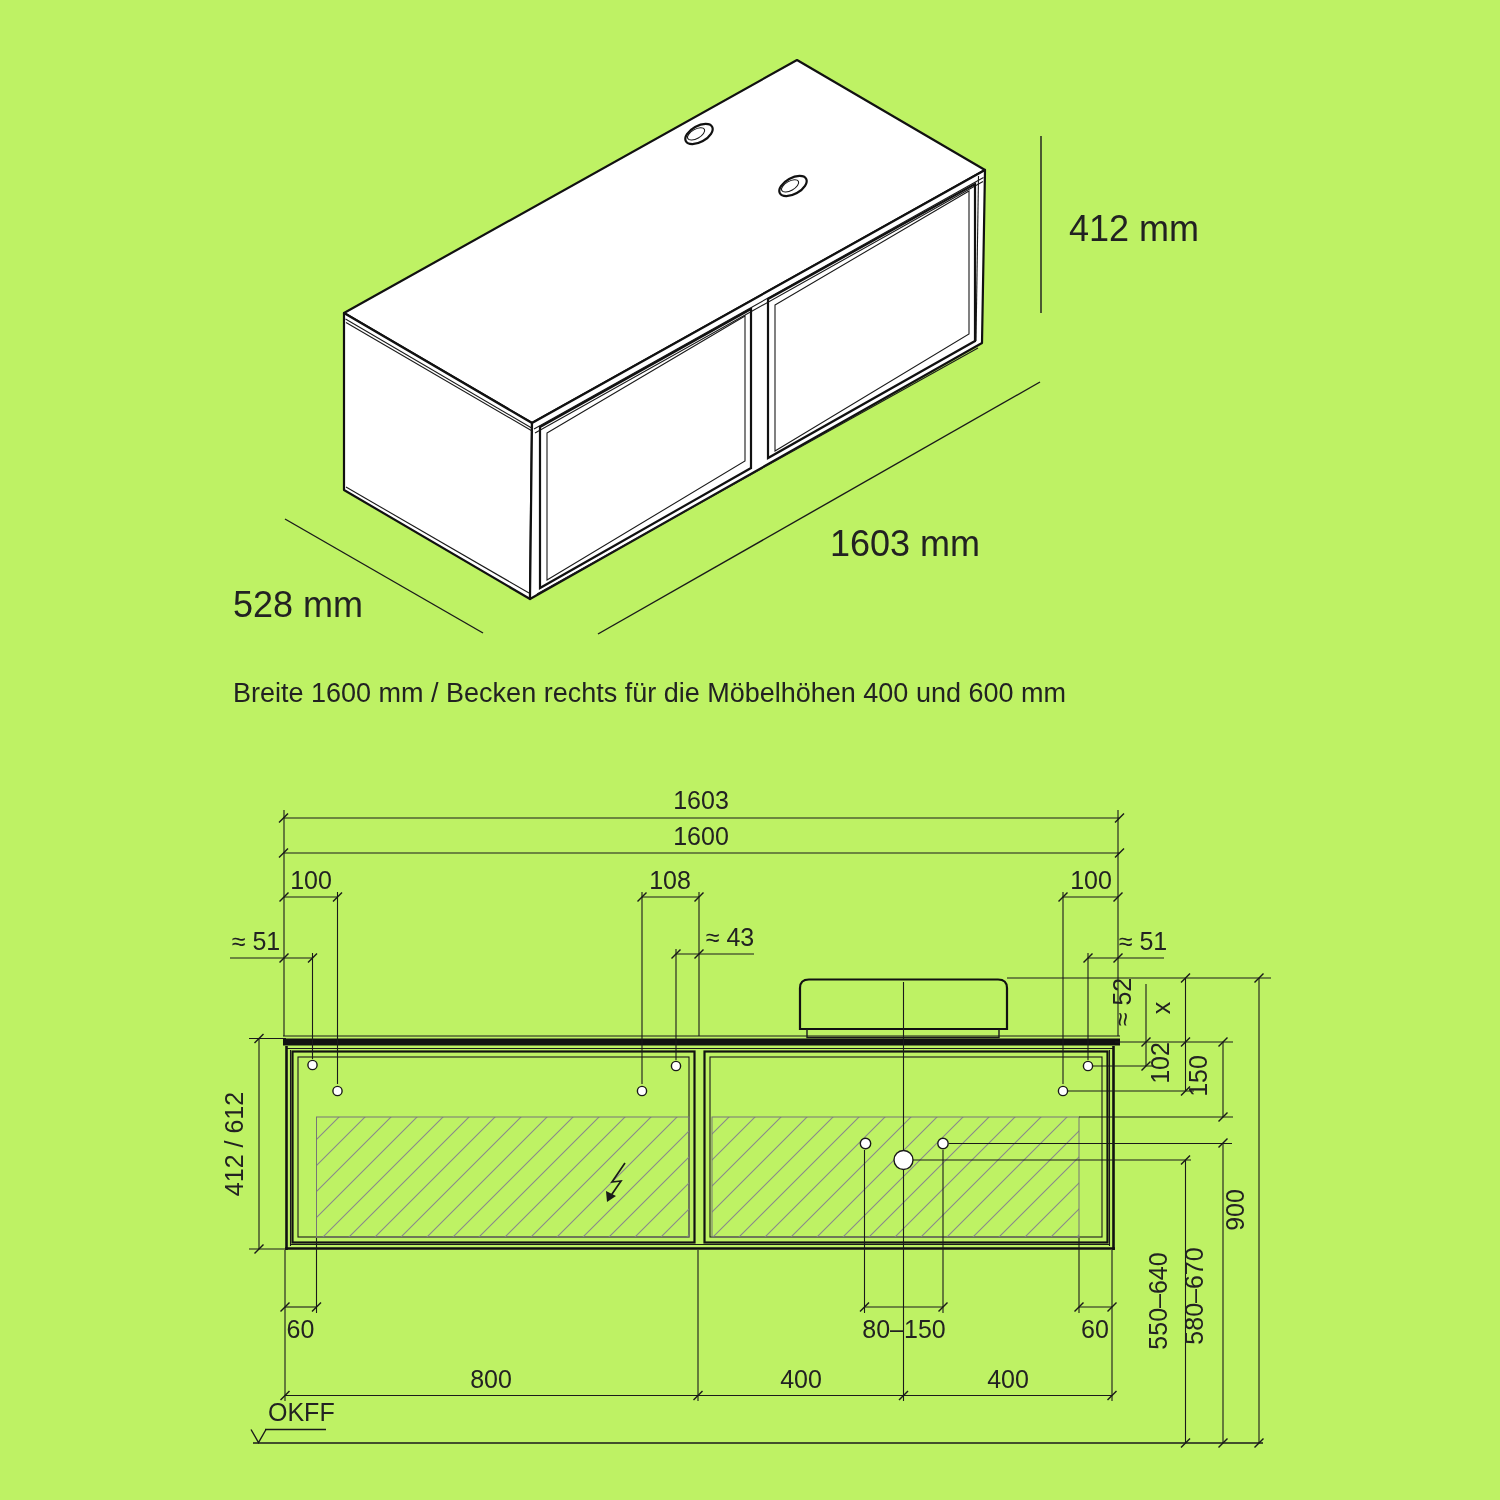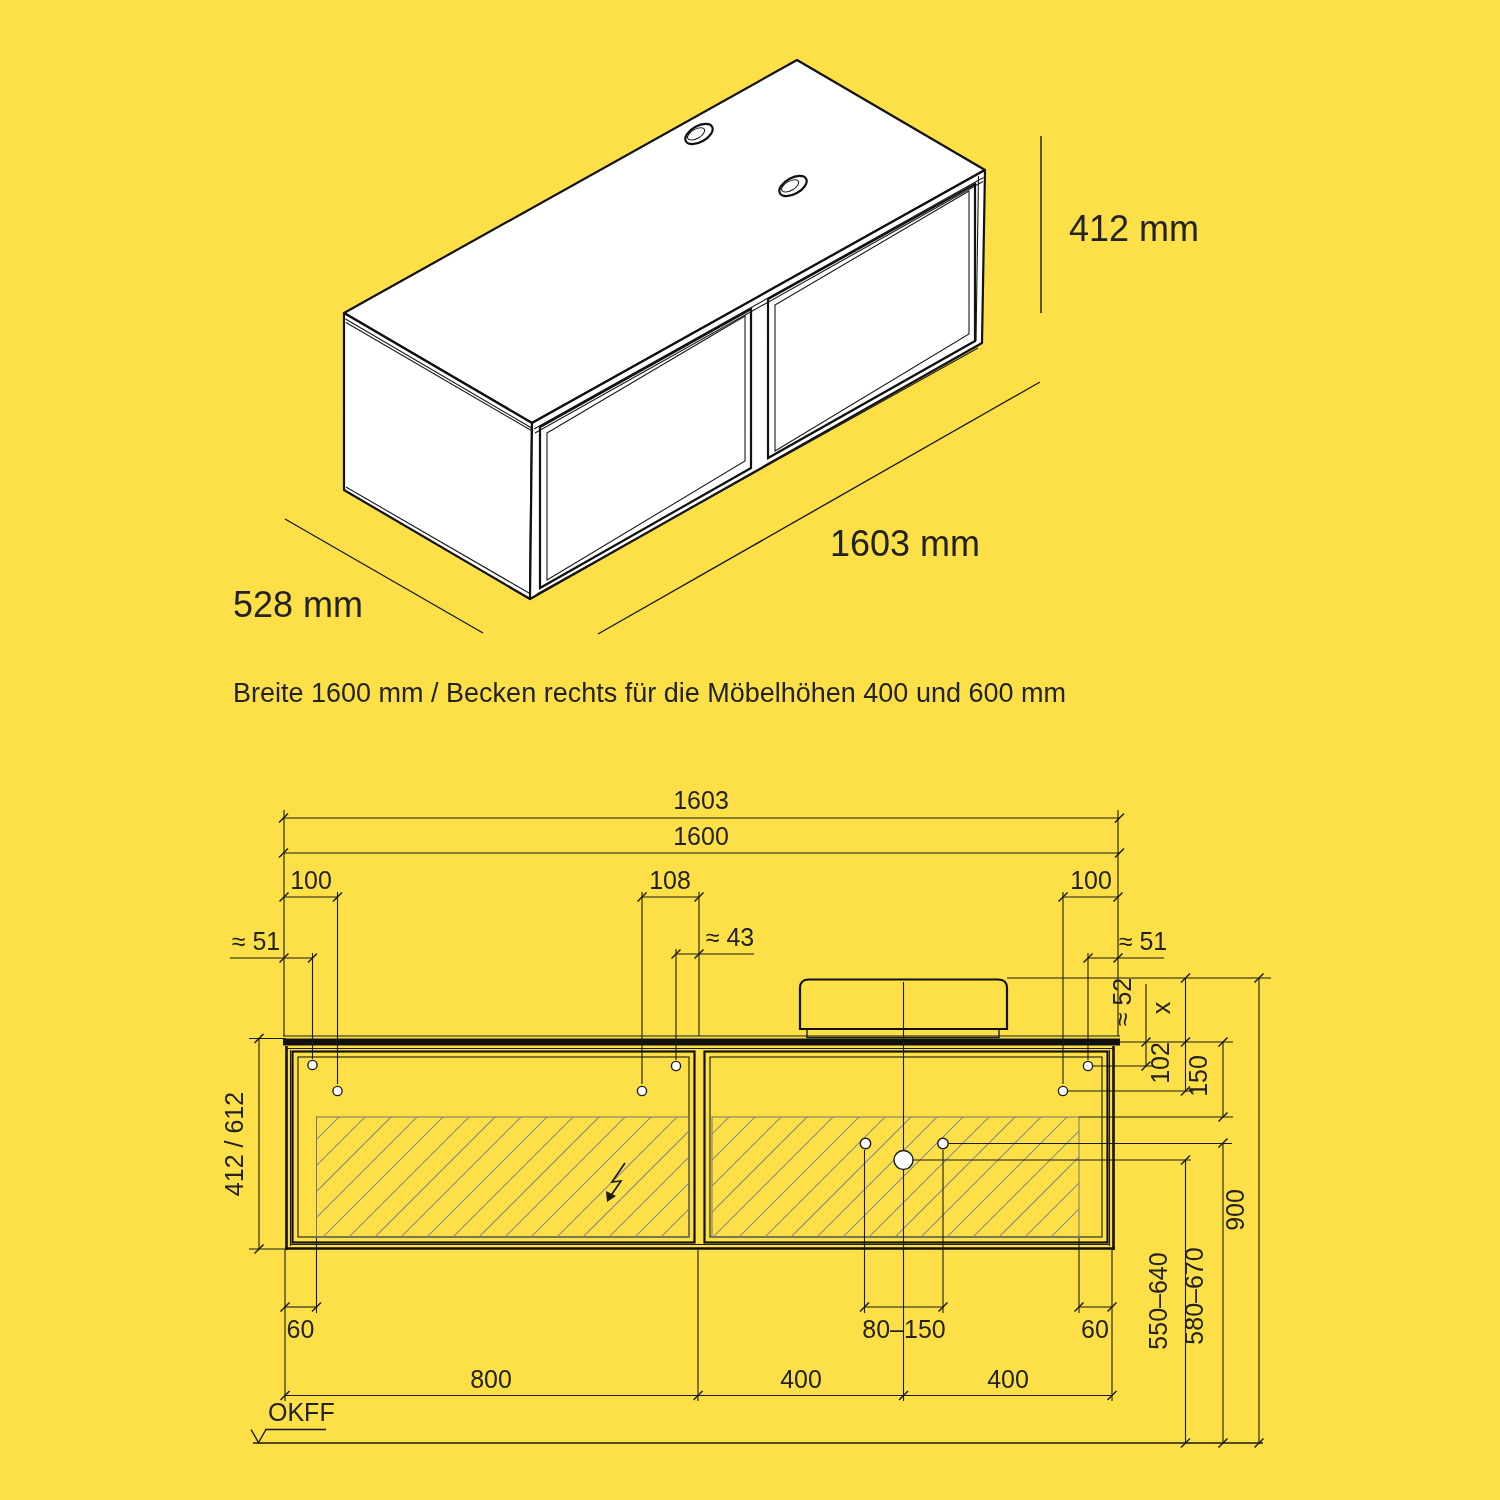--- a/index.html
+++ b/index.html
@@ -1,16 +1,16 @@
 <!DOCTYPE html>
 <html><head>
 <meta charset="utf-8">
 <style>
   html,body{margin:0;padding:0;background:#fff;}
-  #stage{position:relative;width:1500px;height:1500px;background:#fde047;overflow:hidden;
+  #stage{position:relative;width:1500px;height:1500px;background:#bef264;overflow:hidden;
          font-family:"Liberation Sans", sans-serif;}
   svg{position:absolute;left:0;top:0;}
   .ln   {stroke:#1a1a1a;stroke-width:1.1;fill:none;stroke-linecap:butt;}
   .ln13 {stroke:#1a1a1a;stroke-width:1.4;fill:none;}
   .ln2  {stroke:#111;stroke-width:2.2;fill:none;}
   .ln25 {stroke:#111;stroke-width:2.6;fill:none;}
   .face {fill:#fff;stroke:#111;stroke-width:2.2;stroke-linejoin:round;}
   .tk   {stroke:#1a1a1a;stroke-width:1.5;fill:none;}
   .dimt {font-size:25px;fill:#222;}
   .isot {font-size:36px;fill:#222;}

